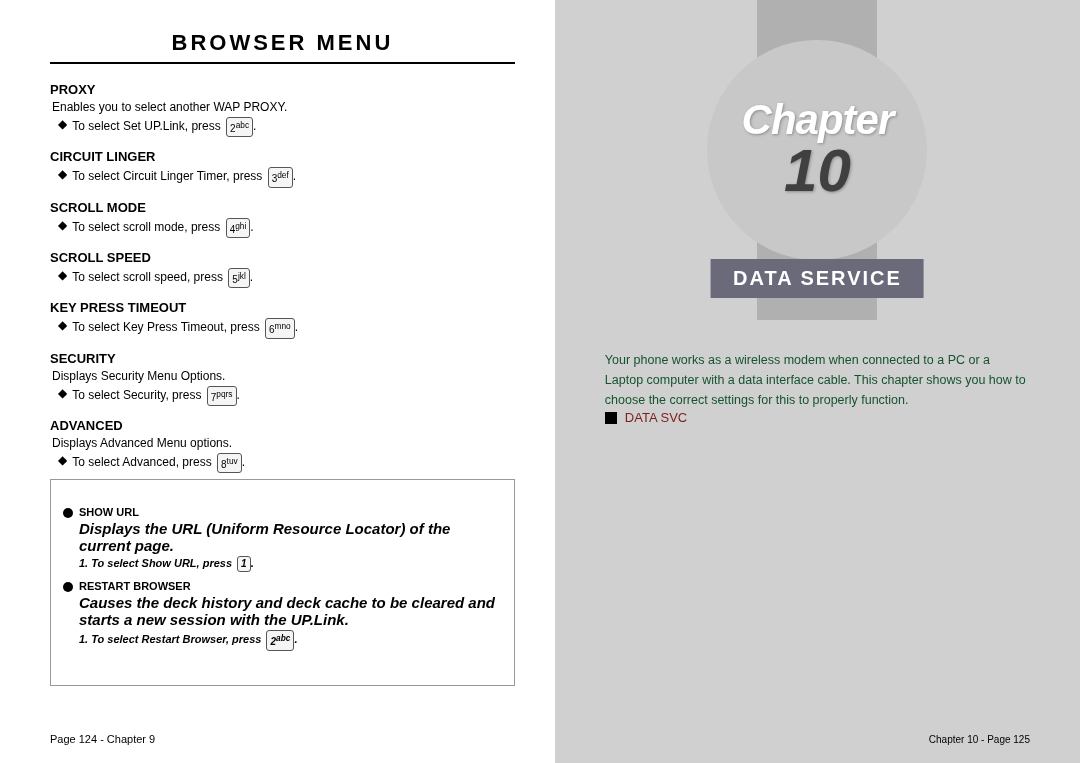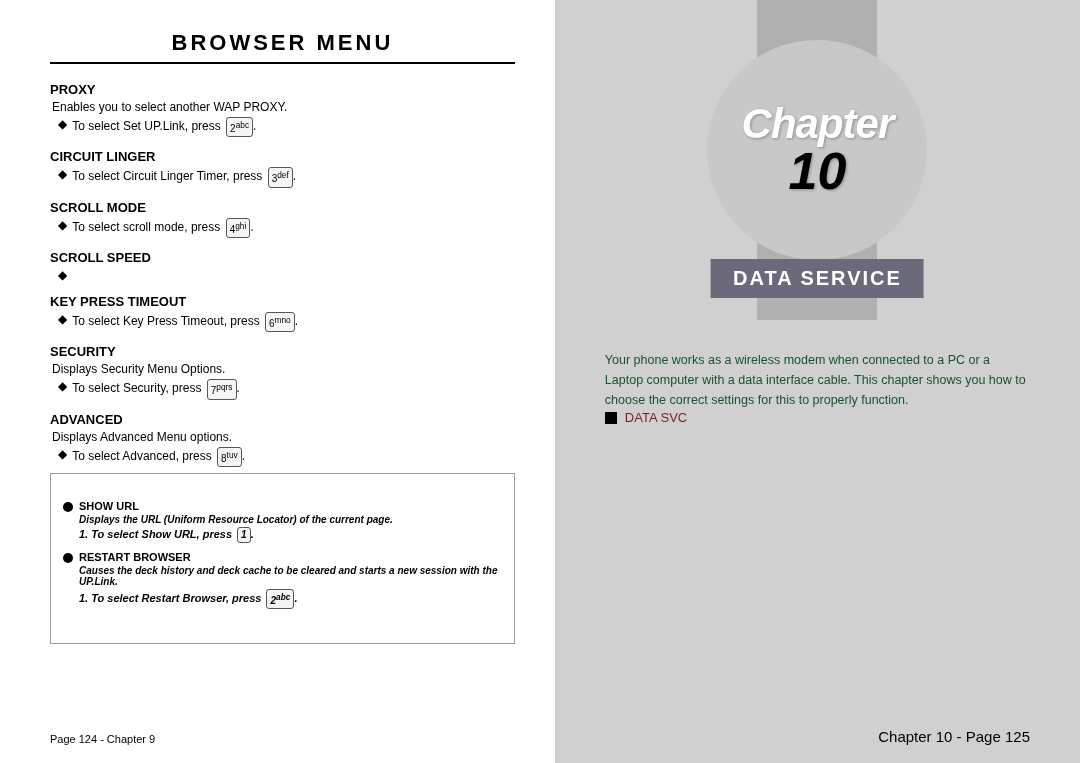--- a/index.html
+++ b/index.html
@@ -115,21 +115,21 @@
     .adv-content {}
 
     .adv-title {
       font-size: 11px;
       font-weight: 900;
       text-transform: uppercase;
       margin-bottom: 2px;
     }
 
     .adv-desc {
-      font-size: 10px;
+      font-size: 15px;
       font-weight: bold;
       font-style: italic;
       margin-bottom: 2px;
     }
 
     .adv-step {
       font-size: 11px;
       font-weight: bold;
       font-style: italic;
     }
@@ -194,24 +194,24 @@
       font-size: 42px;
       font-weight: 900;
       font-style: italic;
       color: #fff;
       text-shadow: 1px 1px 3px rgba(0,0,0,0.3);
       line-height: 1;
       letter-spacing: -1px;
     }
 
     .chapter-number {
-      font-size: 52px;
+      font-size: 60px;
       font-weight: 900;
       font-style: italic;
-      color: #000000;
+      color: #404040;
       text-shadow: 1px 1px 3px rgba(0,0,0,0.3);
       line-height: 1;
     }
 
     
     .data-service-label {
       position: absolute;
       bottom: 22px;
       left: 50%;
       transform: translateX(-50%);
@@ -250,21 +250,21 @@
       height: 12px;
       background: #000;
       margin-right: 8px;
       flex-shrink: 0;
     }
 
     .right-footer {
       position: absolute;
       bottom: 18px;
       right: 50px;
-      font-size: 15px;
+      font-size: 10px;
       color: #000;
     }
   </style>
 </head>
 <body>
 
 <div class="left-panel">
 
   <div class="page-title">BROWSER MENU</div>
   <hr class="title-underline">
@@ -300,20 +300,24 @@
         <span>To select scroll mode, press</span>
         <span class="key-badge">4<sup>ghi</sup></span>.
       </span>
     </div>
   </div>
 
   <div class="section">
     <div class="section-title">SCROLL SPEED</div>
     <div class="bullet-item">
       <span class="bullet-diamond">◆</span>
+      <span class="bullet-text">
+        <span>To select scroll speed, press</span>
+        <span class="key-badge">5<sup>jkl</sup></span>.
+      </span>
     </div>
   </div>
 
   <div class="section">
     <div class="section-title">KEY PRESS TIMEOUT</div>
     <div class="bullet-item">
       <span class="bullet-diamond">◆</span>
       <span class="bullet-text">
         <span>To select Key Press Timeout, press</span>
         <span class="key-badge">6<sup>mno</sup></span>.

